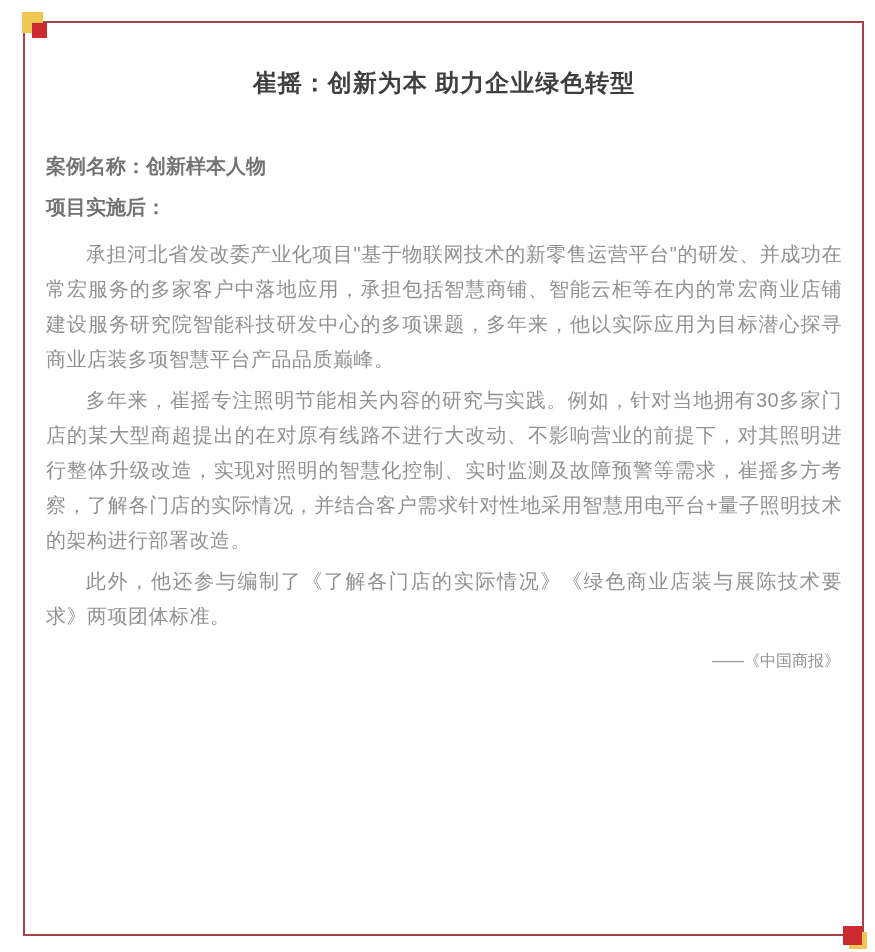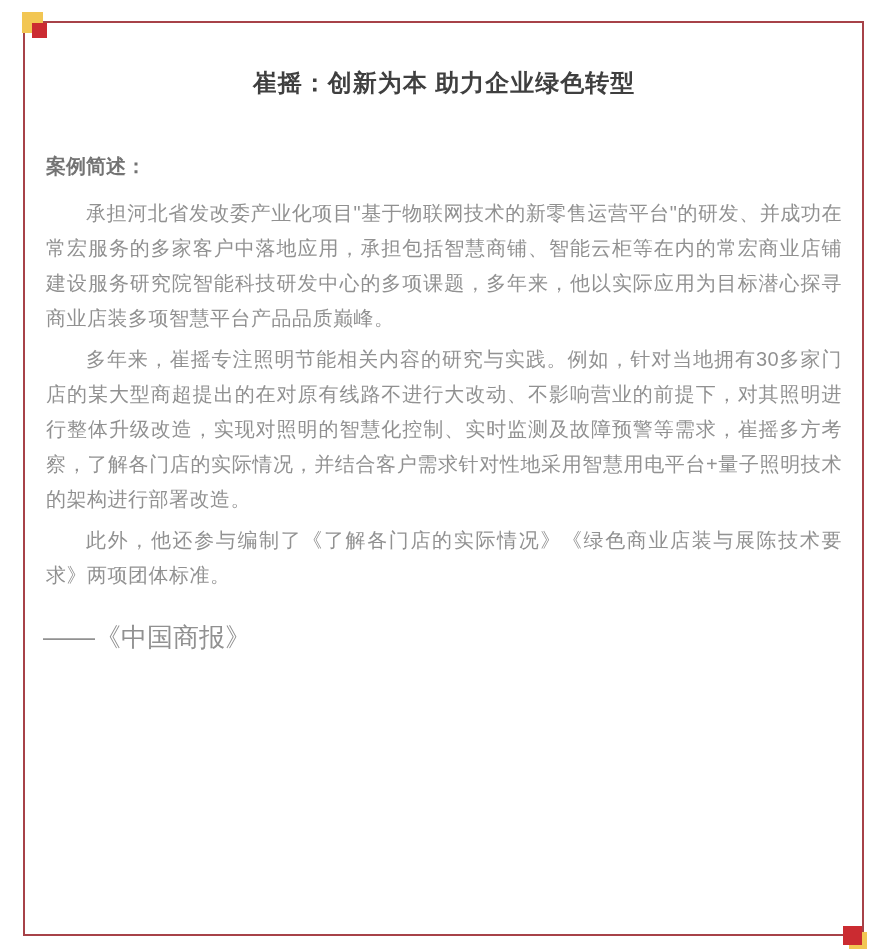--- a/index.html
+++ b/index.html
@@ -74,46 +74,46 @@
   .body-text p {
     font-size: 20px;
     line-height: 35px;
     color: var(--body-text);
     text-align: justify;
     text-justify: inter-ideograph;
     text-indent: 2em;
     letter-spacing: 0.5px;
   }
   .signoff {
-    margin-top: 18px;
-    font-size: 26px;
+    font-size: 16px;
     line-height: 35px;
     color: var(--body-text);
-    text-align: left;
+    text-align: right;
     padding-right: 8px;
   }
 </style>
 </head>
 <body>
 
 <div class="page">
 
   <div class="frame"></div>
 
   <div class="sq sq-tl-yellow"></div>
   <div class="sq sq-tl-red"></div>
   <div class="sq sq-br-yellow"></div>
   <div class="sq sq-br-red"></div>
 
   <div class="content">
 
     <h1 class="title">崔摇：创新为本 助力企业绿色转型</h1>
 
     <div class="meta">
-      <div class="meta-line">案例简述：</div>
+      <div class="meta-line">案例名称：创新样本人物</div>
+      <div class="meta-line">项目实施后：</div>
     </div>
 
     <div class="body-text">
       <p>承担河北省发改委产业化项目"基于物联网技术的新零售运营平台"的研发、并成功在常宏服务的多家客户中落地应用，承担包括智慧商铺、智能云柜等在内的常宏商业店铺建设服务研究院智能科技研发中心的多项课题，多年来，他以实际应用为目标潜心探寻商业店装多项智慧平台产品品质巅峰。</p>
       <p>多年来，崔摇专注照明节能相关内容的研究与实践。例如，针对当地拥有30多家门店的某大型商超提出的在对原有线路不进行大改动、不影响营业的前提下，对其照明进行整体升级改造，实现对照明的智慧化控制、实时监测及故障预警等需求，崔摇多方考察，了解各门店的实际情况，并结合客户需求针对性地采用智慧用电平台+量子照明技术的架构进行部署改造。</p>
       <p>此外，他还参与编制了《了解各门店的实际情况》《绿色商业店装与展陈技术要求》两项团体标准。</p>
     </div>
 
     <div class="signoff">——《中国商报》</div>
 

